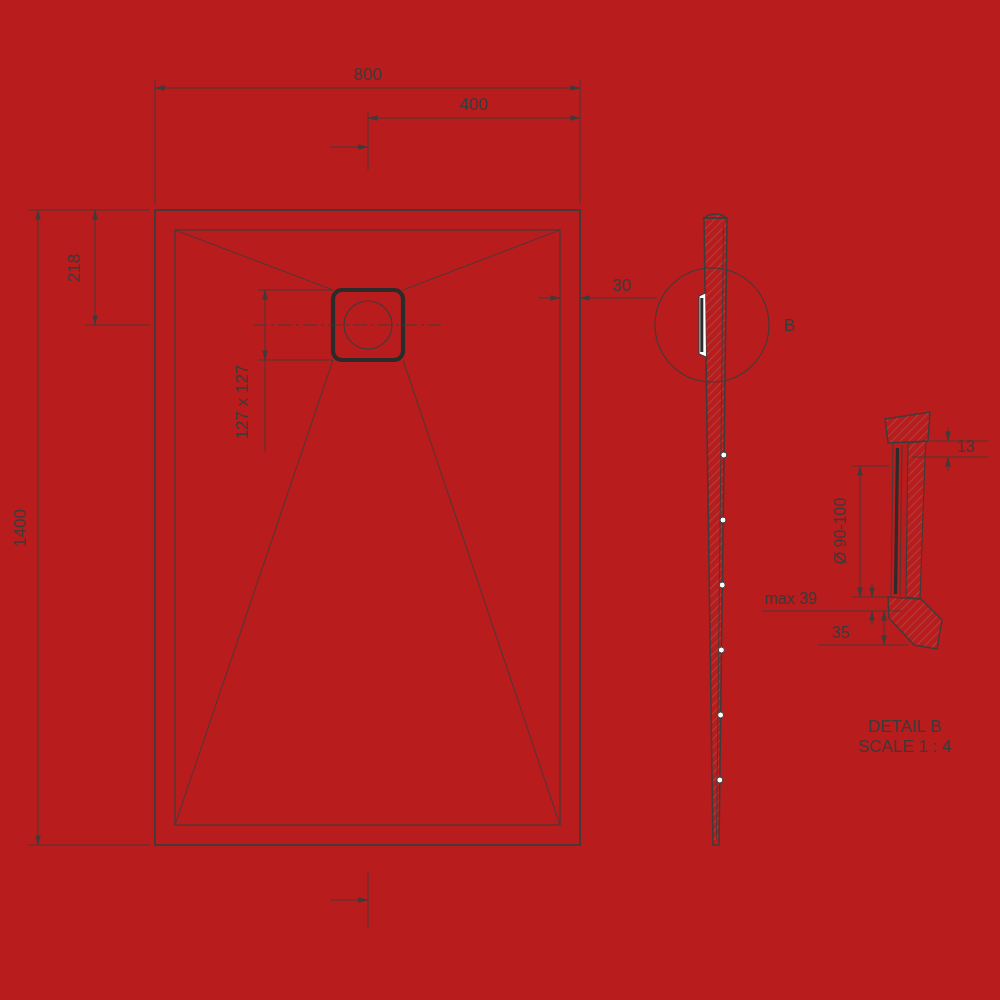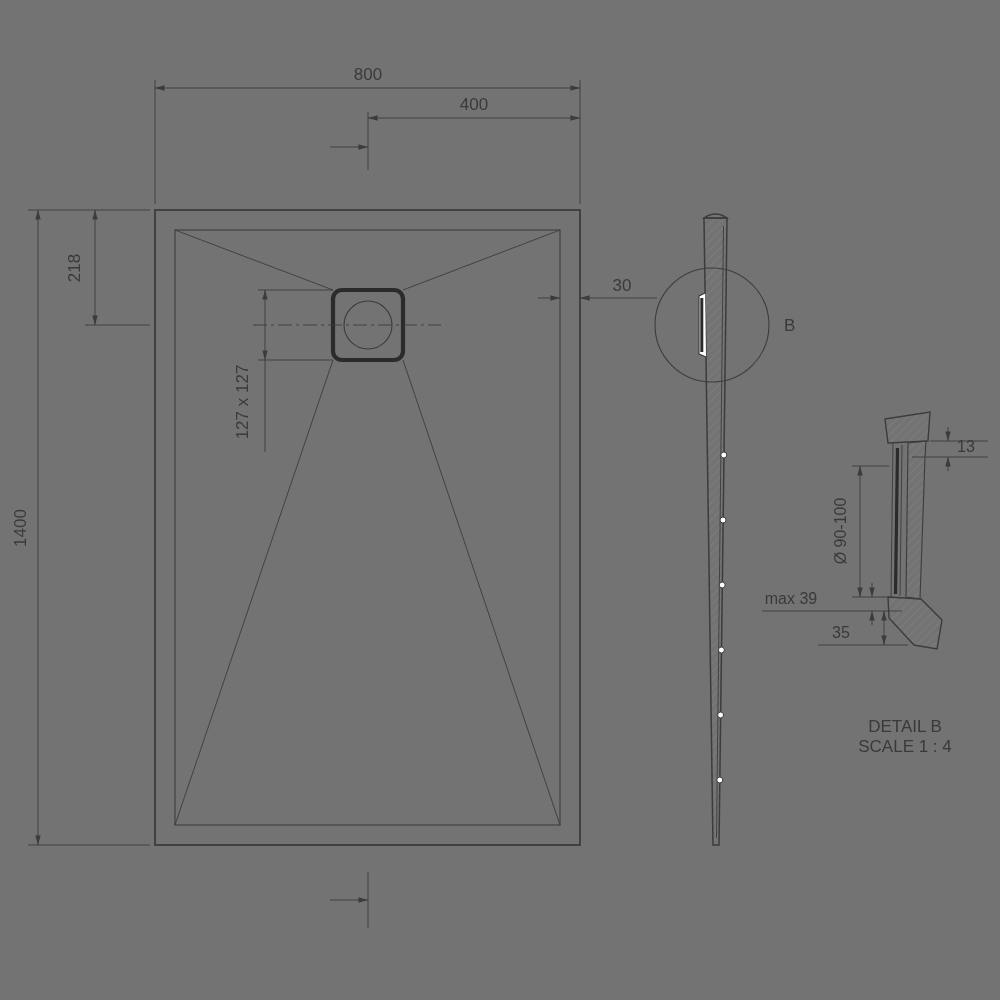--- a/index.html
+++ b/index.html
@@ -4,21 +4,21 @@
 <style>
   html,body{
     margin:0;
     padding:0;
     background:#ffffff;
     font-family:"Liberation Sans","DejaVu Sans",sans-serif;
   }
   .page{
     width:1000px;
     height:1000px;
-    background:#737373;
+    background:#b91c1c;
     position:relative;
     overflow:hidden;
   }
   svg text{
     fill:#3a3a3a;
     font-family:"Liberation Sans","DejaVu Sans",sans-serif;
     font-size:17px;
   }
   svg .small-label{font-size:16px;}
   svg .detail-title{font-size:17px;}

